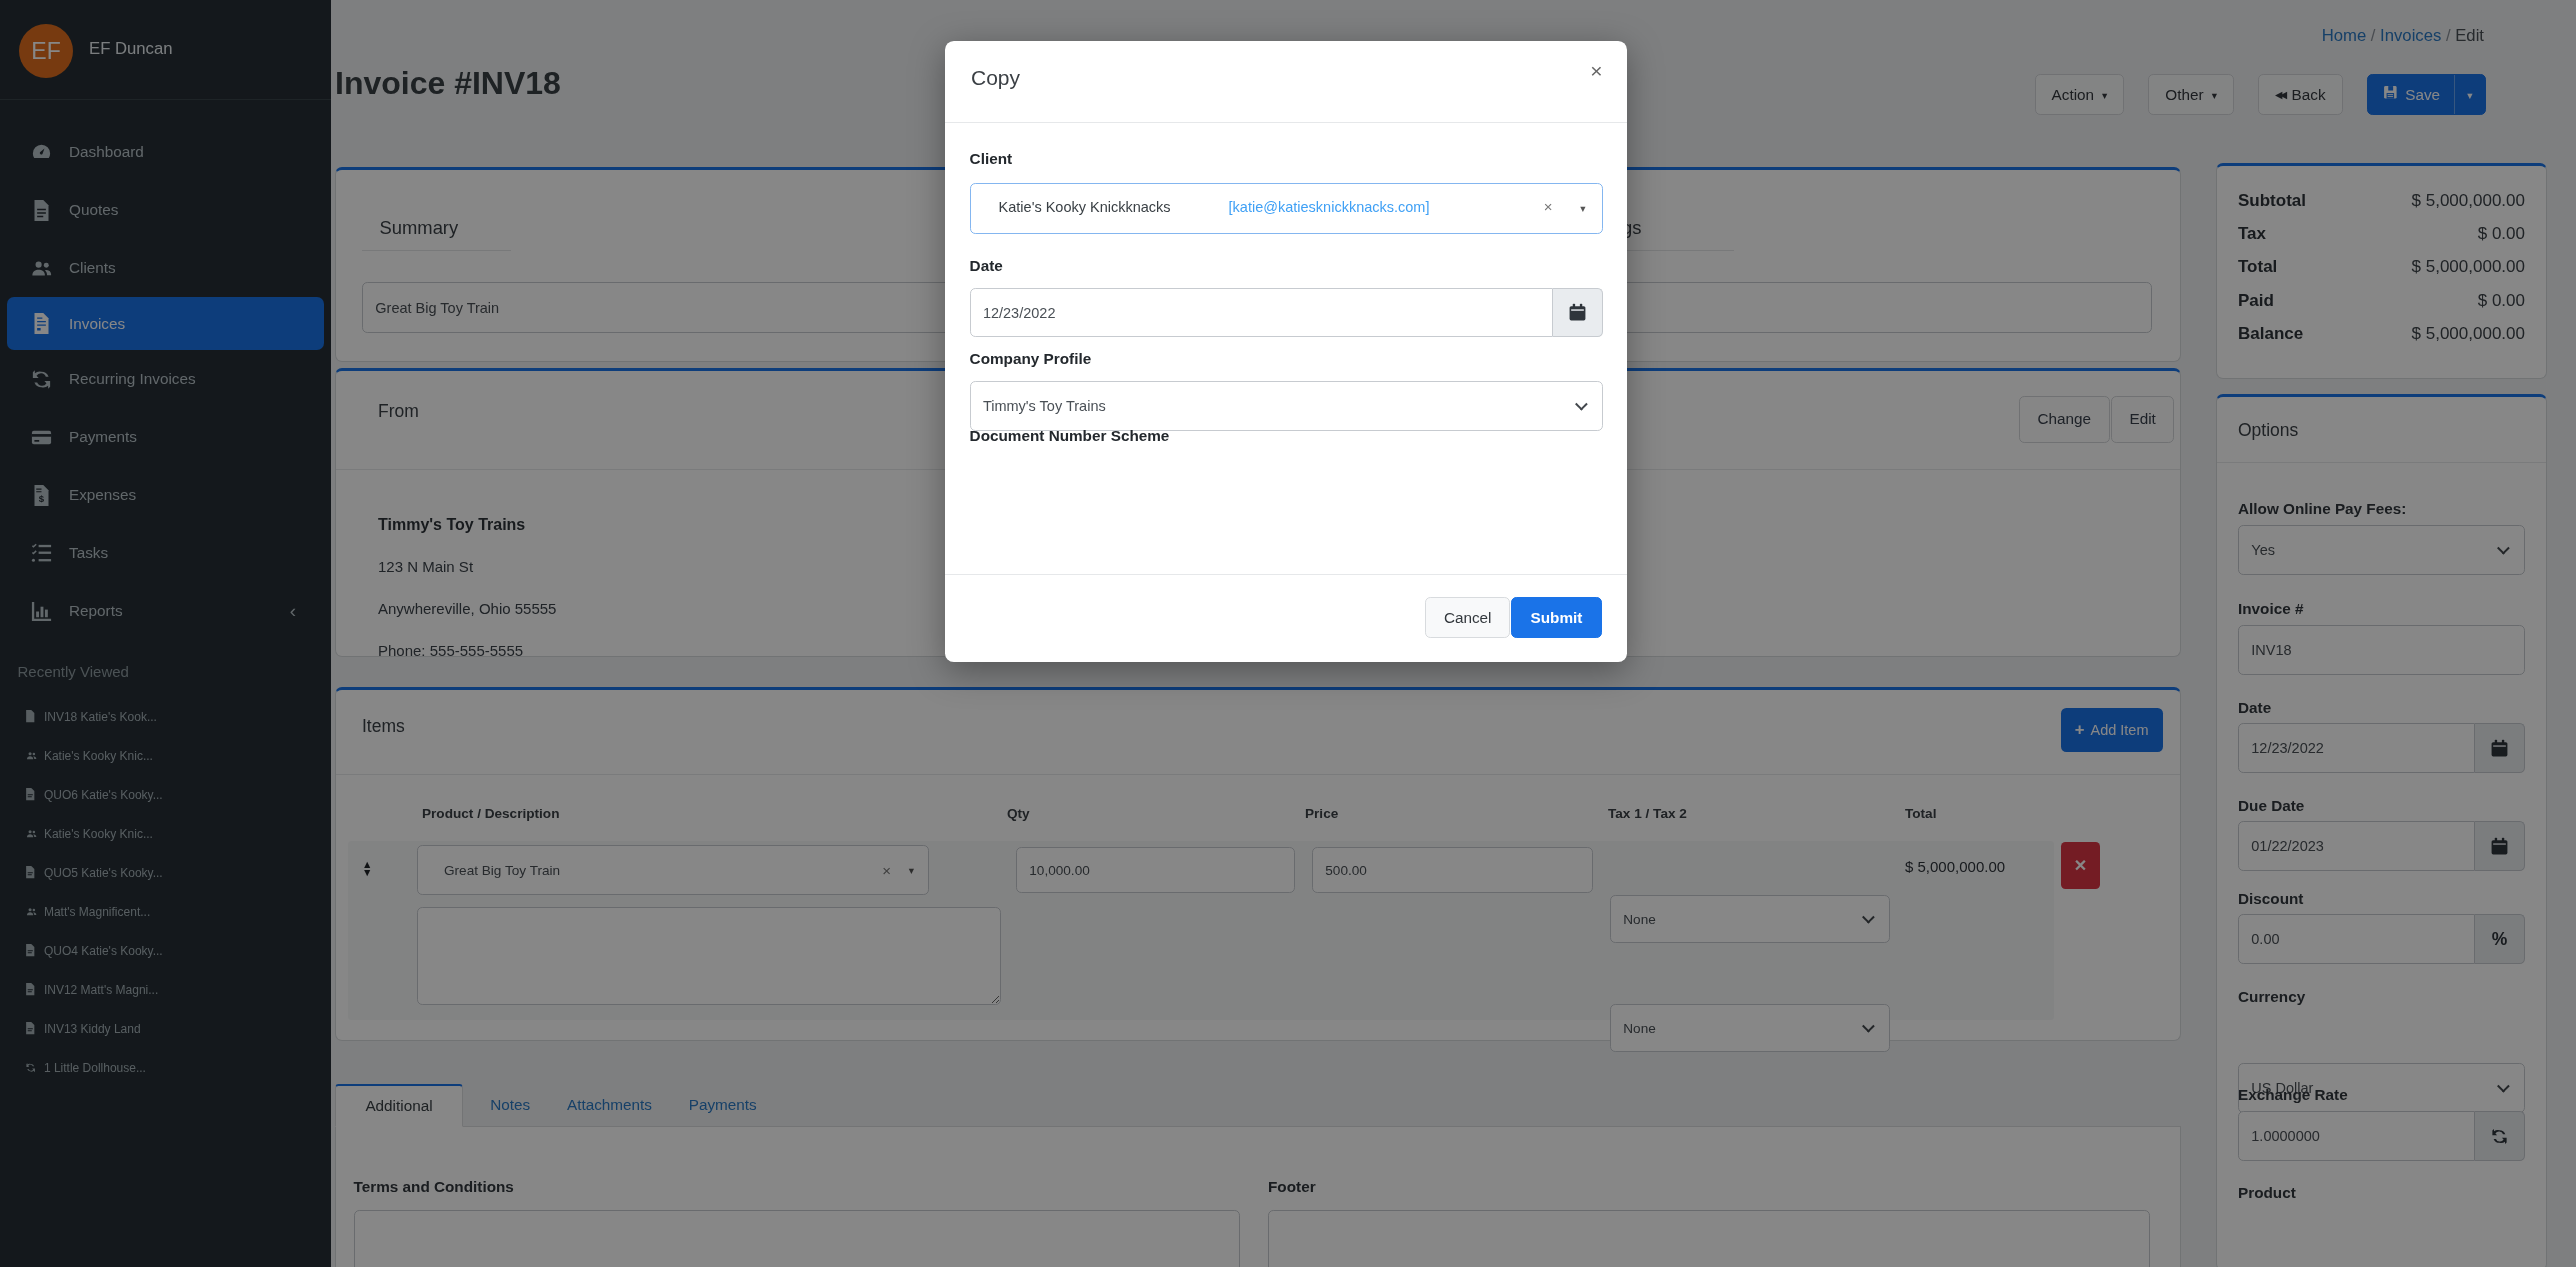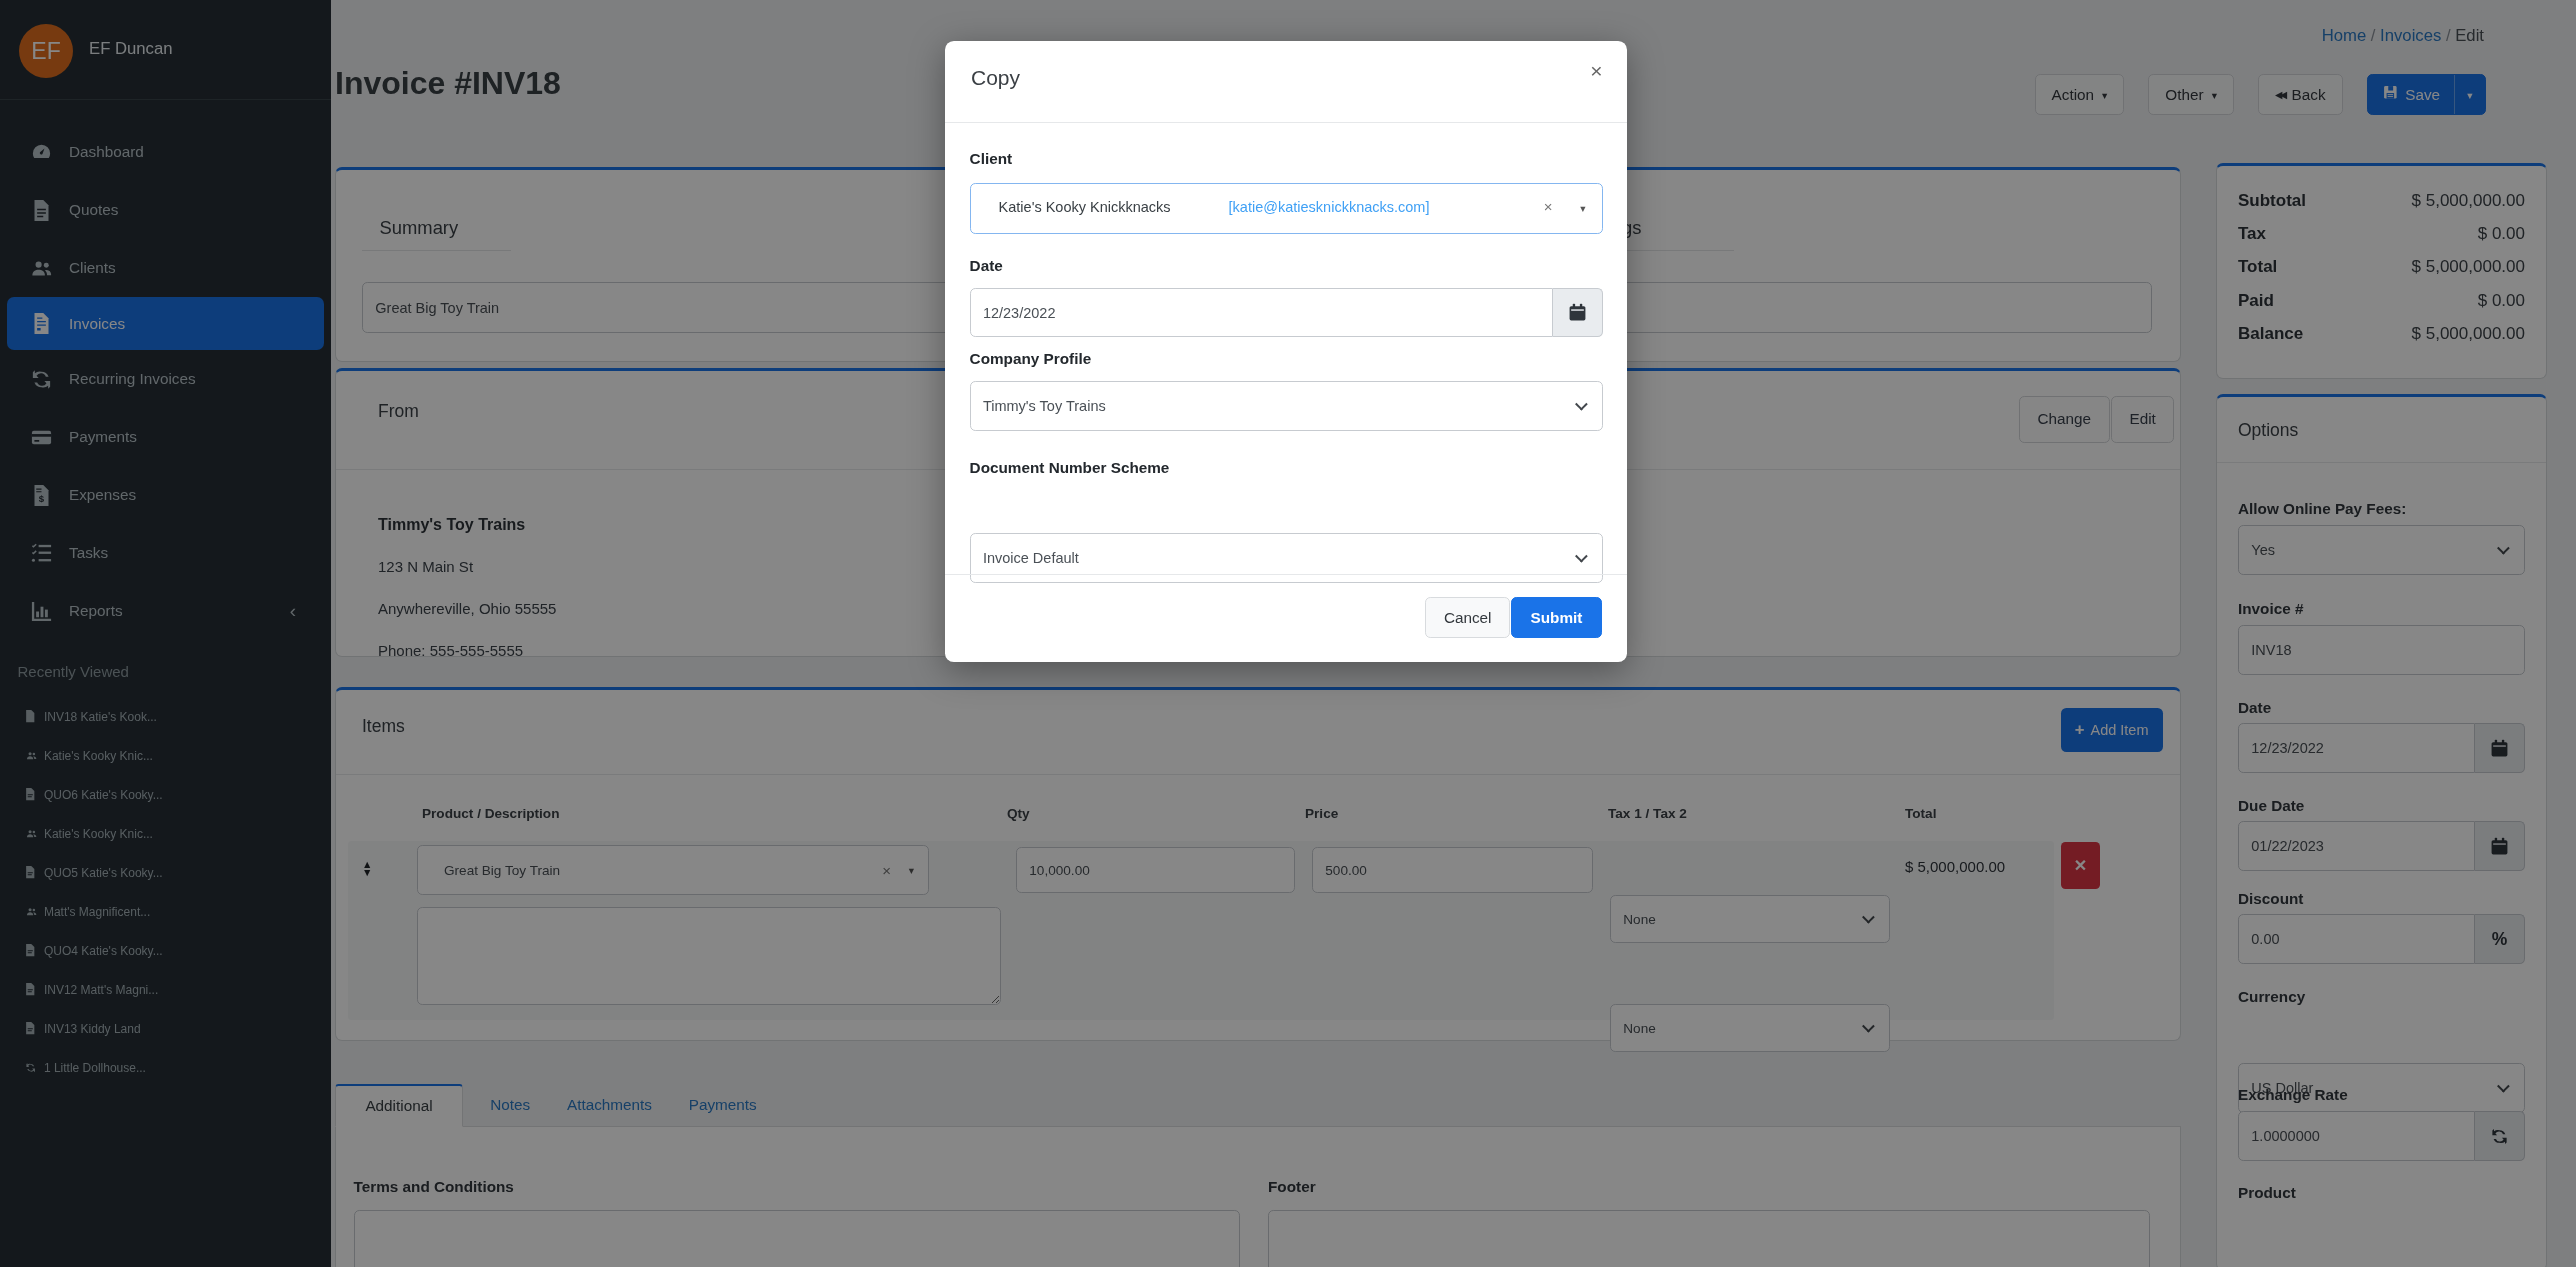--- a/index.html
+++ b/index.html
@@ -552,23 +552,19 @@
         </svg>
       </span>
   </div>
 
   <div class="m-lbl" style="top:309px;">Company Profile</div>
   <div class="sel abs" style="left:24.6px; top:340px; width:633px; height:50px;">
     <span>Timmy's Toy Trains</span>
       <span class="chv"></span>
   </div>
 
-  <div class="m-lbl" style="top:418px;">Document Number Scheme</div>
-  <div class="sel abs" style="left:24.6px; top:442px; width:633px; height:50px;">
-    <span>Invoice Default</span>
-      <span class="chv"></span>
-  </div>
+  <div class="m-lbl" style="top:386px;">Document Number Scheme</div>
 
   <div class="divline" style="top:533px;"></div>
   <button class="m-btn-cancel">Cancel</button>
   <button class="m-btn-submit">Submit</button>
 </div>
 
 
 </body></html>

